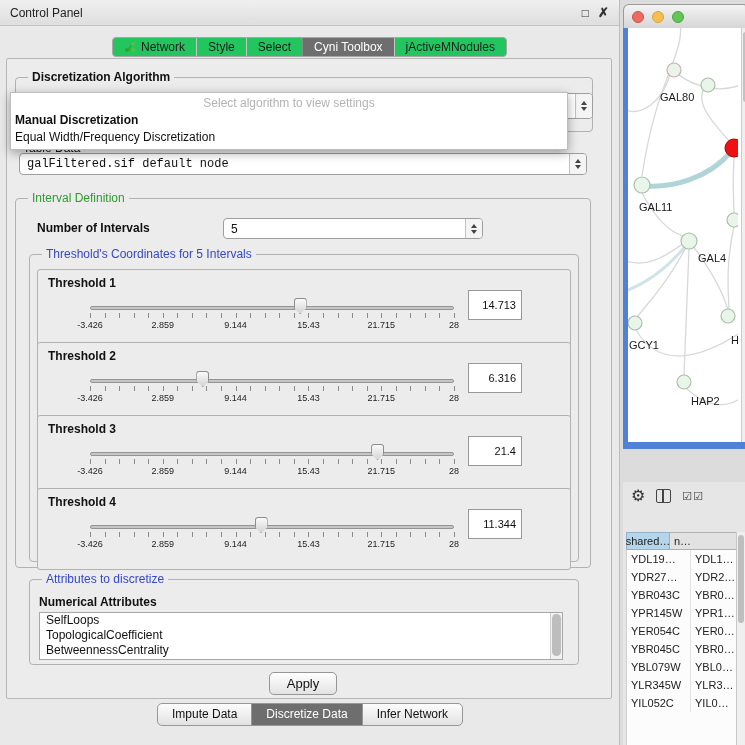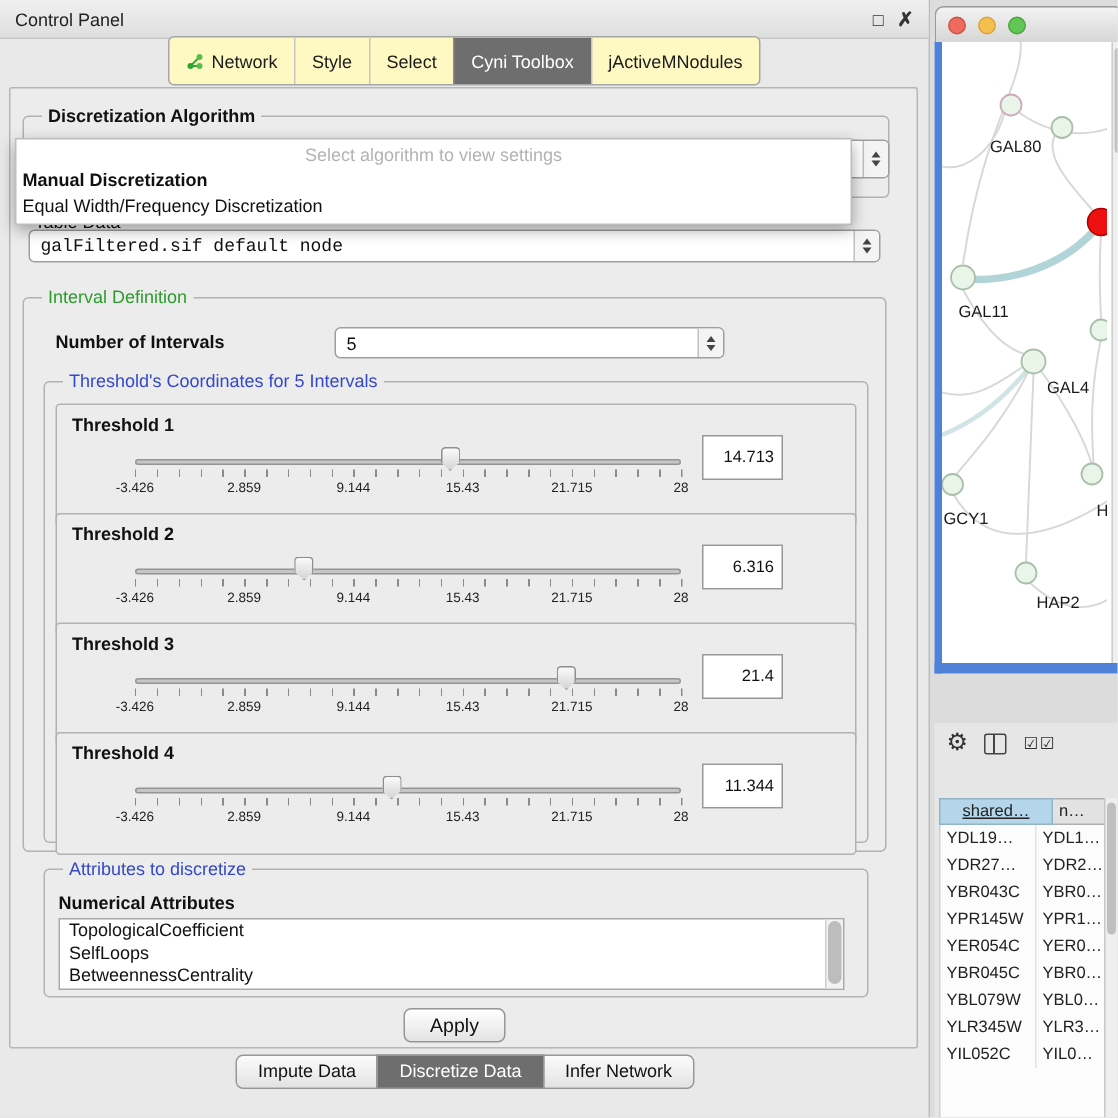--- a/index.html
+++ b/index.html
@@ -8,21 +8,21 @@
   #app { position:relative; width:745px; height:745px; }
 
   
   .ctrl { position:absolute; left:0; top:0; width:620px; height:745px; background:#e9e9e9; border-right:1px solid #bdbdbd; }
   .titlebar { height:26px; background:linear-gradient(#f0f0f0,#dedede); border-bottom:1px solid #c4c4c4; display:flex; align-items:center; padding:0 10px; font-size:12px;gap:28px; }
   .tb-icons { margin-left:auto; display:flex; gap:9px; align-items:center; color:#333; }
   .float-icon { font-size:12px; }
   .close-icon { font-size:13px; font-weight:bold; }
 
   .tabbar { height:31px; display:flex; justify-content:center; align-items:flex-end; }
-  .tabgroup { display:flex; border:1px solid #a6a6a6; border-radius:4px; background:#fef9c3; height:33px; overflow:hidden; }
+  .tabgroup { display:flex; border:1px solid #a6a6a6; border-radius:4px; background:#22c55e; height:20px; overflow:hidden; }
   .tab { display:flex; align-items:center; gap:5px; padding:0 11px; font-size:12px; color:#1c1c1c; border-left:1px solid #c6c6c6; white-space:nowrap; }
   .tab.first { border-left:none; }
   .tab.selected { background:#6e6e6e; color:#fff; border-left-color:#8a8a8a; }
 
   .main { position:absolute; left:6px; top:58px; width:606px; height:641px; background:#ececec; border:1px solid #b6b6b6; border-radius:2px; }
 
   .group { position:absolute; border:1px solid #b2b2b2; border-radius:4px; }
   .group-title { position:absolute; top:-8px; left:12px; background:#ececec; padding:0 4px; font-size:12px; white-space:nowrap; }
   .gt-dark { color:#111; font-weight:bold; }
   .gt-green { color:#2e9b2e; }
@@ -77,21 +77,21 @@
   .tp-header { position:absolute; left:623px; top:457px; width:122px; height:24px; background:linear-gradient(#f5f5f5,#dadada); border-top:1px solid #b8b8b8; border-bottom:1px solid #adadad; font-size:12px; color:#222; display:flex; align-items:center; padding-left:9px; }
 
   .tp-body { position:absolute; left:623px; top:482px; width:122px; height:263px; background:#e6e6e6; }
   .tp-toolbar { position:absolute; top:6px; left:8px; display:flex; gap:11px; align-items:center; color:#333; }
   .gear-ic { font-size:16px; line-height:16px; }
   .col-ic { width:15px; height:14px; border:1.5px solid #444; border-radius:2px; background:linear-gradient(90deg,transparent 0 5px,#444 5px 6.5px,transparent 6.5px); }
   .checks-ic { font-size:11px; letter-spacing:1px; line-height:12px; }
   .tp-grid { position:absolute; top:50px; left:3px; width:112px; }
   .tp-hrow { display:flex; height:18px; }
   .tp-hcell { font-size:11px; display:flex; align-items:center; }
-  .tp-hcell.c1 { width:76px; background:#b5d5ea; border:1px solid #93b3c8; justify-content:center;text-decoration:underline; }
+  .tp-hcell.c1 { width:44px; background:#b5d5ea; border:1px solid #93b3c8; justify-content:center; }
   .tp-hcell.c2 { flex:1; background:#e2e2e2; border:1px solid #b0b0b0; border-left:none; padding-left:4px; }
   .tp-rows { background:#fcfcfc; border-left:1px solid #d0d0d0; }
   .tp-row { display:flex; height:18px; }
   .tp-cell { font-size:11px; line-height:18px; white-space:nowrap; overflow:hidden; }
   .tp-cell.c1 { width:64px; padding-left:4px; border-right:1px solid #e2e2e2; }
   .tp-cell.c2 { flex:1; padding-left:4px; }
   .tp-fill { background:#fcfcfc; height:33px; border-left:1px solid #d0d0d0; }
   .tp-scroll { position:absolute; right:0; top:50px; bottom:0; width:9px; background:#efefef; border-left:1px solid #c8c8c8; z-index:5; }
   .tp-scroll-thumb { position:absolute; left:1px; right:1px; top:3px; height:88px; background:#bfbfbf; border-radius:4px; }
 
@@ -224,22 +224,22 @@
         <span class="scale" style="left:343.2px;">21.715</span>
         <span class="scale" style="left:416px;">28</span>
         <div class="tvalue">11.344</div>
       </div>
 
       <div class="group" style="left:22px; top:520px; width:550px; height:86px;">
         <span class="group-title gt-blue">Attributes to discretize</span>
       </div>
       <span class="lbl bold" style="left:32px; top:536px;">Numerical Attributes</span>
       <div class="listbox" style="left:32px; top:553px; width:524px; height:48px;">
+        <div class="listitem">SelfLoops</div>
         <div class="listitem">TopologicalCoefficient</div>
-        <div class="listitem">SelfLoops</div>
         <div class="listitem">BetweennessCentrality</div>
         <div class="lb-scroll">
             <div class="lb-thumb"></div>
           </div>
       </div>
 
       <button class="apply">Apply</button>
     </div>
 
     <div class="btabs">

